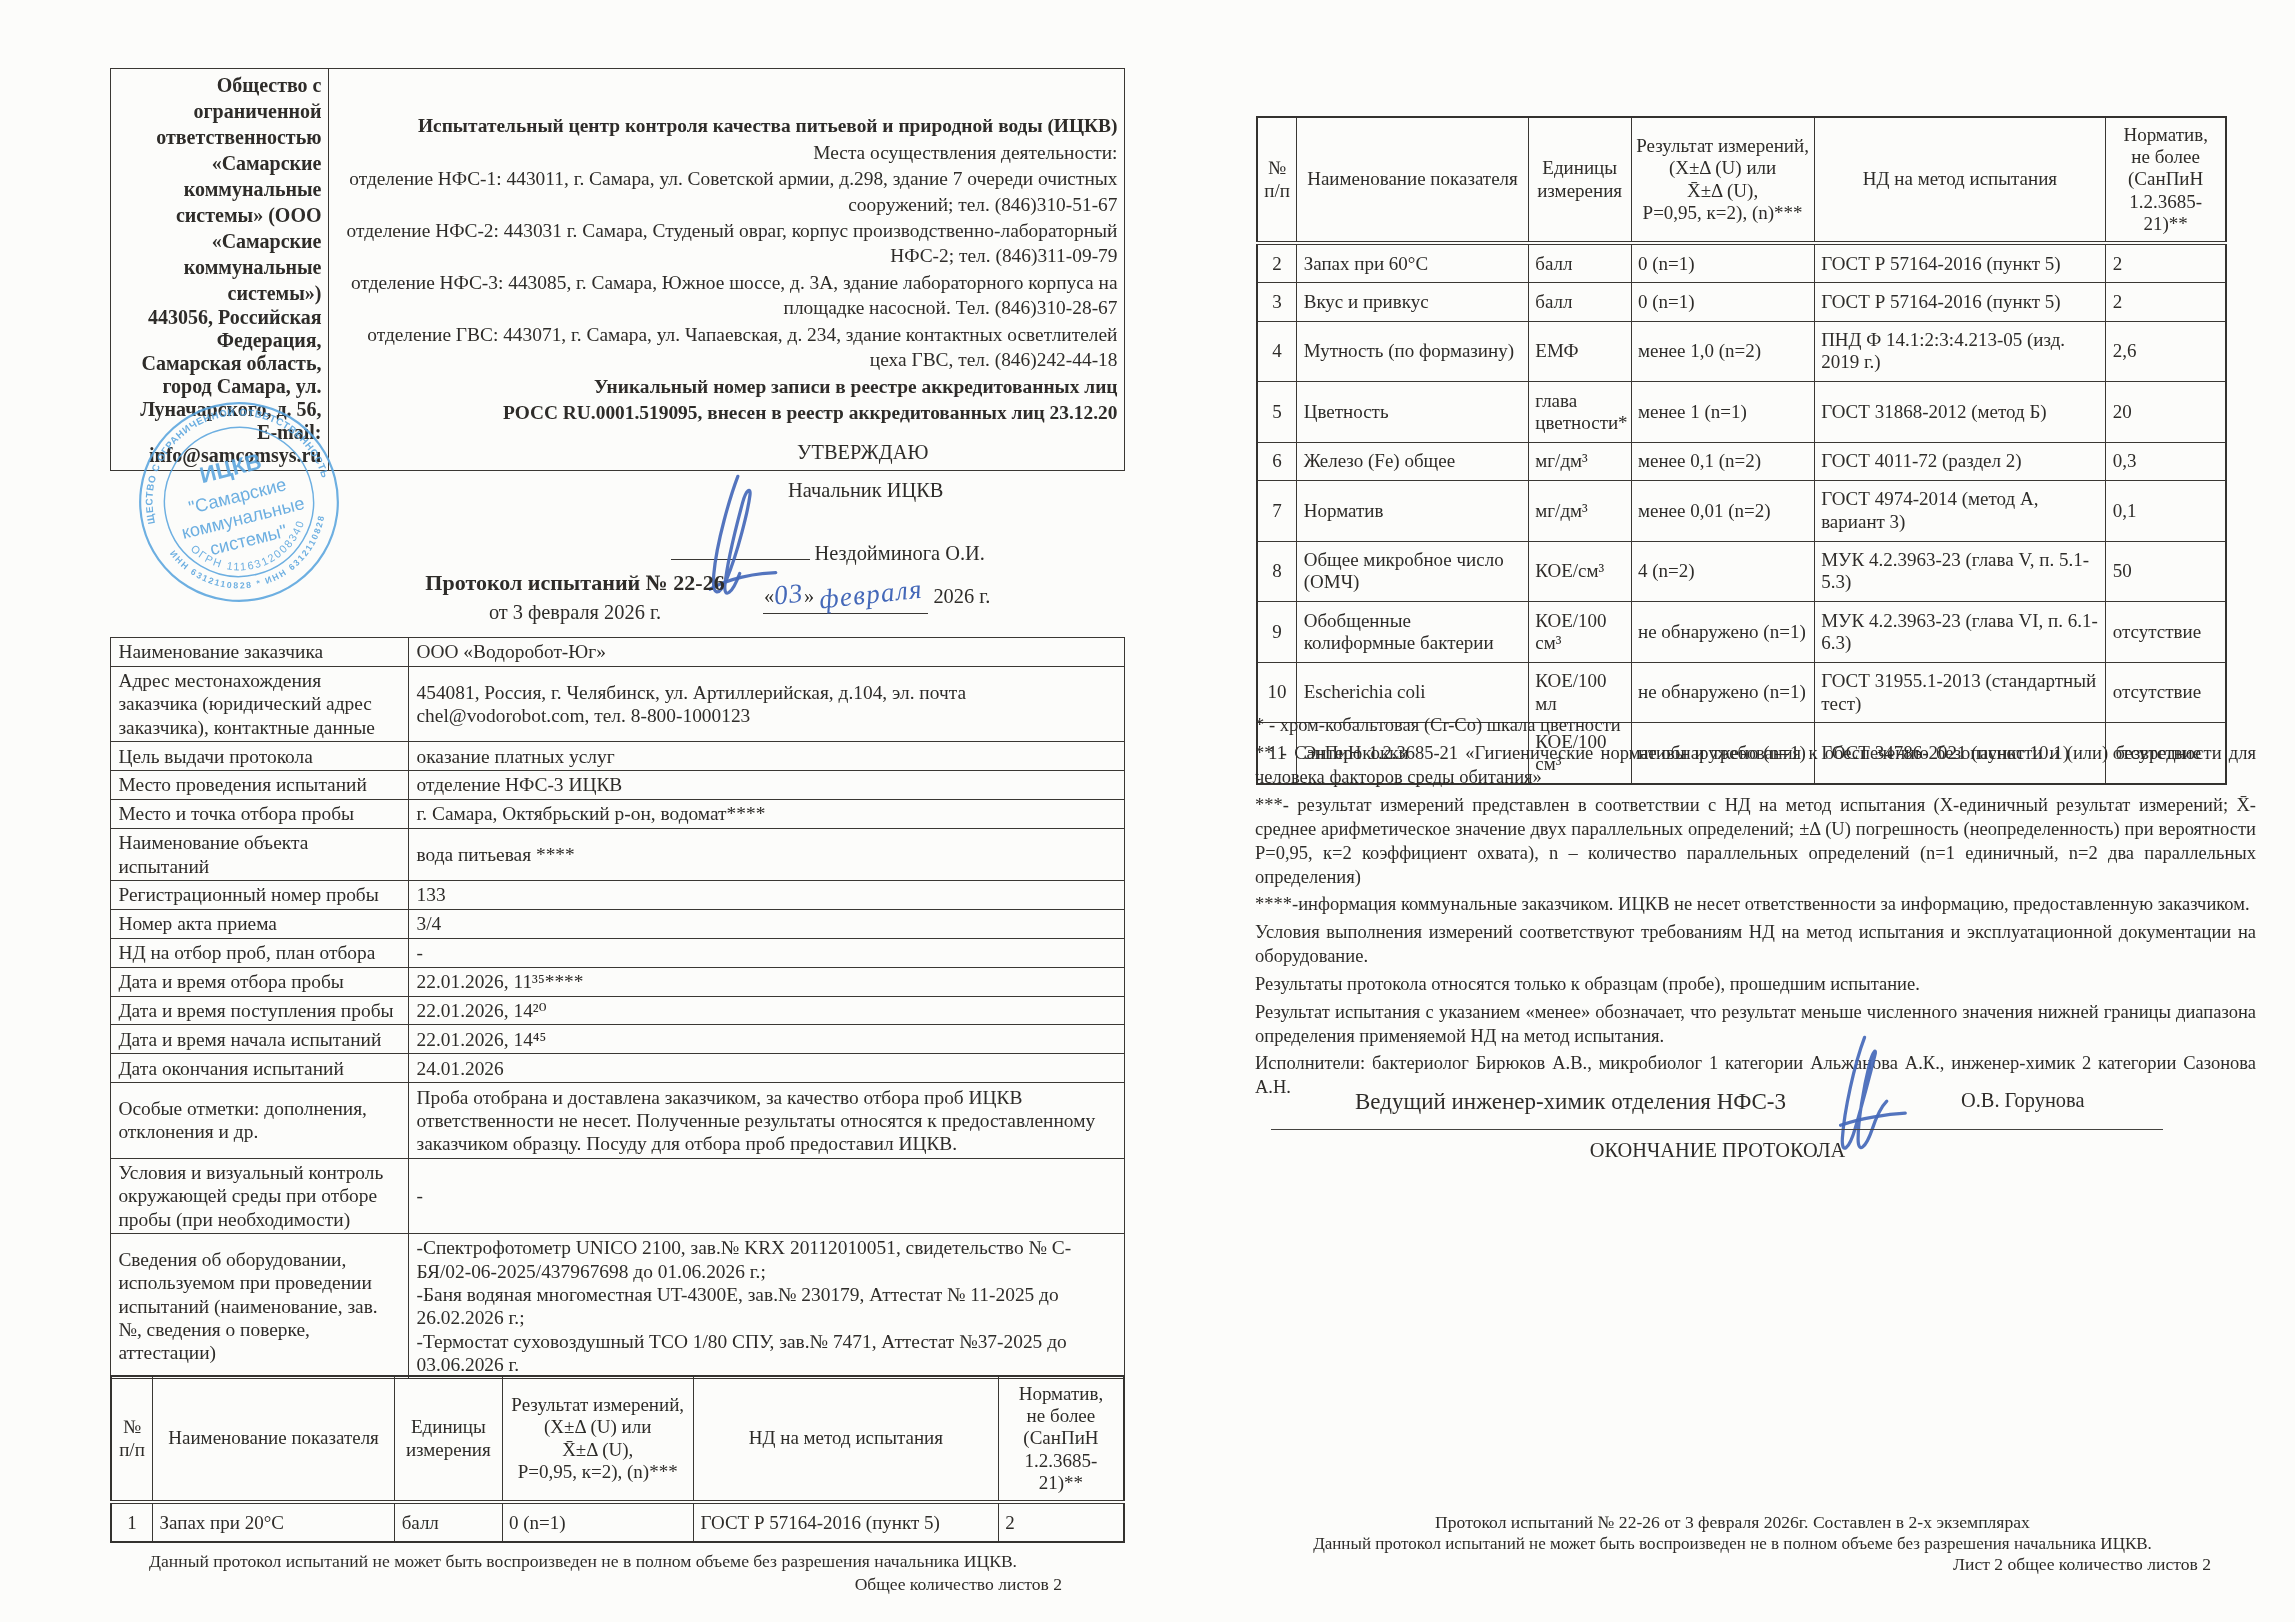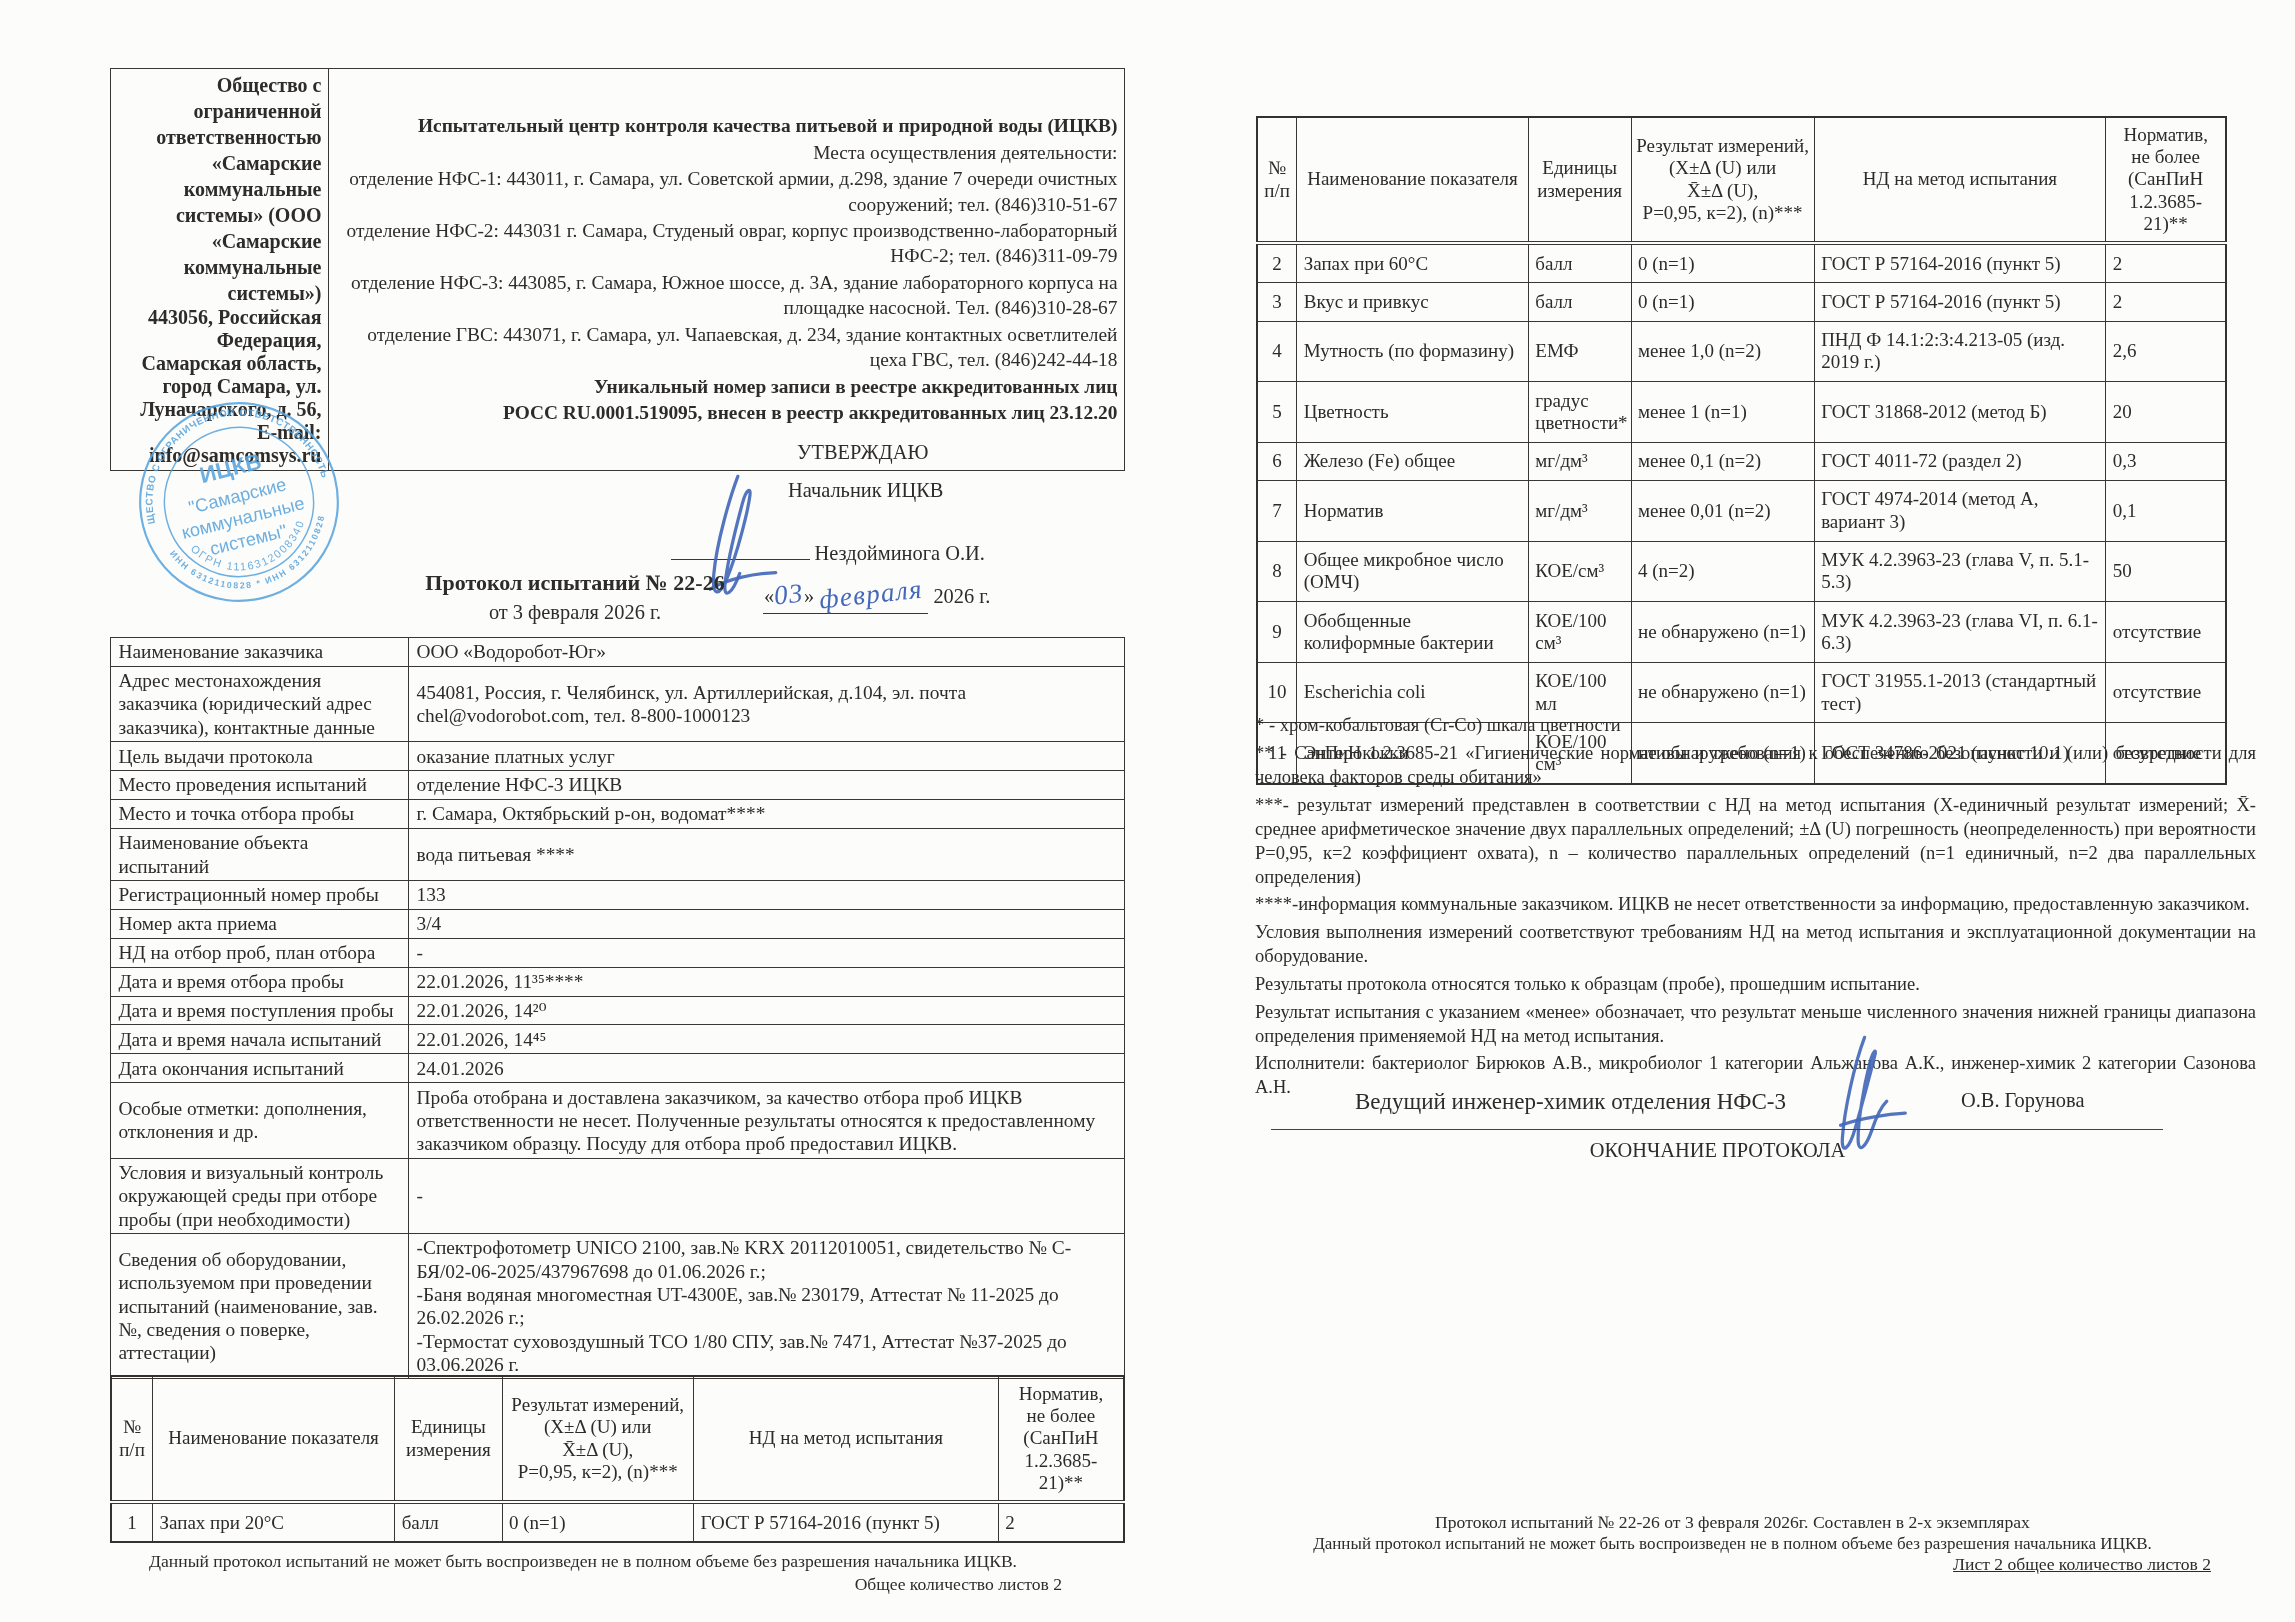--- a/index.html
+++ b/index.html
@@ -70,21 +70,21 @@
   .footnotes p{margin:0 0 3.7px;text-align:justify;}
   .sign-role{position:absolute;left:1355px;top:1089px;font-size:23px;}
   .sign-name{position:absolute;left:1961px;top:1089px;font-size:20.4px;}
   .end-rule{position:absolute;left:1271px;top:1129px;width:892px;border-top:1.9px solid #44423f;}
   .end-label{position:absolute;left:1255px;top:1139px;width:925px;text-align:center;font-size:20.4px;}
   .foot{position:absolute;font-size:17.6px;}
   .f-left1{left:149px;top:1551px;}
   .f-left2{left:110px;top:1574px;width:952px;text-align:right;}
   .f-r1{left:1240px;top:1512px;width:985px;text-align:center;}
   .f-r2{left:1240px;top:1534px;width:985px;text-align:center;font-size:17px;}
-  .f-r3{left:1240px;top:1554px;width:971px;text-align:right;text-decoration:underline;}
+  .f-r3{left:1240px;top:1554px;width:971px;text-align:right;}
 </style>
 </head>
 <body>
 
 <div class="sheet">
 
   <section class="page">
 
     <table class="header-table">
       <colgroup>
@@ -322,21 +322,21 @@
             <td>4</td>
             <td>Мутность (по формазину)</td>
             <td>ЕМФ</td>
             <td>менее 1,0 (n=2)</td>
             <td>ПНД Ф 14.1:2:3:4.213-05 (изд. 2019 г.)</td>
             <td>2,6</td>
           </tr>
           <tr>
             <td>5</td>
             <td>Цветность</td>
-            <td>градус цветности*</td>
+            <td>глава цветности*</td>
             <td>менее 1 (n=1)</td>
             <td>ГОСТ 31868-2012 (метод Б)</td>
             <td>20</td>
           </tr>
           <tr>
             <td>6</td>
             <td>Железо (Fe) общее</td>
             <td>мг/дм³</td>
             <td>менее 0,1 (n=2)</td>
             <td>ГОСТ 4011-72 (раздел 2)</td>

